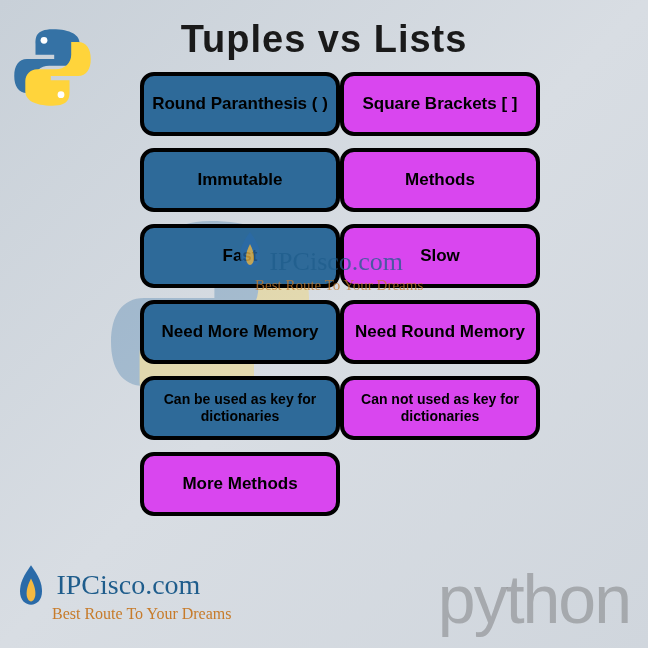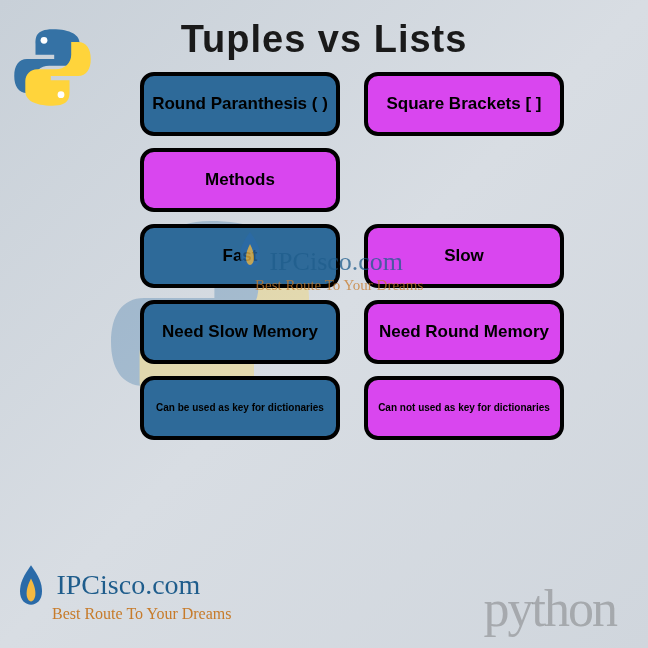--- a/index.html
+++ b/index.html
@@ -38,41 +38,40 @@
       position: absolute;
       top: 72px;
       left: 140px;
       width: 440px;
       display: flex;
       flex-direction: column;
       gap: 12px;
     }
     .row {
       display: flex;
-      gap: 24px;
       align-items: center;
     }
     .box {
       width: 200px;
       height: 64px;
       border-radius: 14px;
       border: 4px solid #000;
       display: flex;
       align-items: center;
       justify-content: center;
       text-align: center;
       font-weight: bold;
       font-size: 17px;
       color: #000;
       padding: 4px 8px;
       line-height: 1.2;
     }
     .box.tuple { background: #2e6a99; }
     .box.list { background: #d946ef; }
-    .box.small { font-size: 10px; }
+    .box.small { font-size: 14px; }
     .watermark-center {
       position: absolute;
       top: 230px;
       left: 235px;
       opacity: 0.75;
       pointer-events: none;
     }
     .watermark-center .brand {
       font-family: Georgia, serif;
       font-size: 26px;
@@ -103,25 +102,25 @@
     .logo-bottom .slogan {
       font-family: 'Brush Script MT', cursive;
       font-size: 16px;
       color: #c77b2a;
       margin-left: 38px;
       margin-top: -2px;
     }
     .python-text {
       position: absolute;
       bottom: 10px;
-      right: 32px;
-      font-size: 52px;
+      right: 18px;
+      font-size: 68px;
       font-weight: 300;
       color: rgba(100,100,100,0.4);
-      font-family: Liberation Serif, serif;
+      font-family: Liberation Sans, sans-serif;
       letter-spacing: -2px;
     }
   </style>
 </head>
 <body>
 
 <svg class="python-logo-top" viewBox="0 0 100 100">
   <path d="M50 5 C30 5 30 15 30 22 L30 35 L52 35 L52 40 L20 40 C10 40 5 48 5 60 C5 72 10 80 20 80 L28 80 L28 65 C28 55 36 48 46 48 L68 48 C76 48 82 42 82 34 L82 22 C82 12 72 5 50 5 Z" fill="#3572A5"></path>
   <circle cx="40" cy="18" r="4" fill="#fff"></circle>
   <path d="M50 95 C70 95 70 85 70 78 L70 65 L48 65 L48 60 L80 60 C90 60 95 52 95 40 C95 28 90 20 80 20 L72 20 L72 35 C72 45 64 52 54 52 L32 52 C24 52 18 58 18 66 L18 78 C18 88 28 95 50 95 Z" fill="#FFD43B"></path>
@@ -136,35 +135,37 @@
 </svg>
 
 <div class="title">Tuples  vs  Lists</div>
 
 <div class="grid">
   <div class="row">
     <div class="box tuple">Round Paranthesis ( )</div>
     <div class="box list">Square Brackets [ ]</div>
   </div>
   <div class="row">
+    <div class="box tuple">Immutable</div>
     <div class="box list">Methods</div>
   </div>
   <div class="row">
     <div class="box tuple">Fast</div>
     <div class="box list">Slow</div>
   </div>
   <div class="row">
-    <div class="box tuple">Need Slow Memory</div>
+    <div class="box tuple">Need More Memory</div>
     <div class="box list">Need Round Memory</div>
   </div>
   <div class="row">
     <div class="box tuple small">Can be used as key for dictionaries</div>
     <div class="box list small">Can not used as key for dictionaries</div>
   </div>
   <div class="row">
+    <div class="box list">More Methods</div>
   </div>
 </div>
 
 <div class="watermark-center">
   <svg width="30" height="40" viewBox="0 0 30 40" class="flame">
     <path d="M15 2 C8 12 5 18 5 26 C5 34 10 38 15 38 C20 38 25 34 25 26 C25 18 22 12 15 2 Z" fill="#2a6aa8"></path>
     <path d="M15 14 C12 20 11 24 11 28 C11 32 13 35 15 35 C17 35 19 32 19 28 C19 24 18 20 15 14 Z" fill="#f4b942"></path>
   </svg>
   <span class="brand">IPCisco.com</span>
   <div class="slogan">Best Route To Your Dreams</div>

